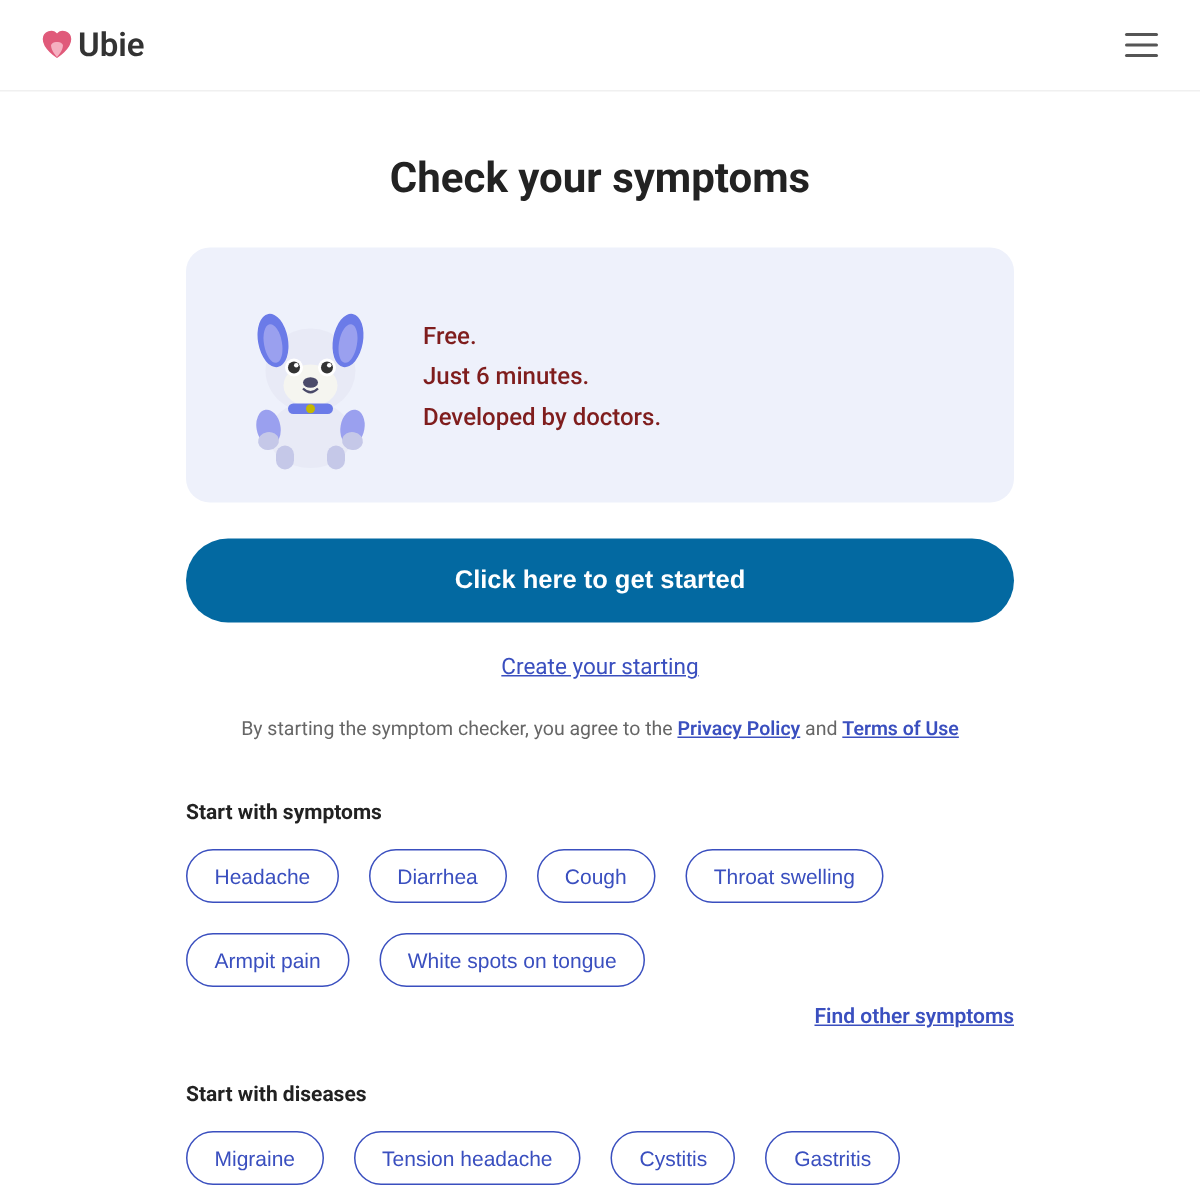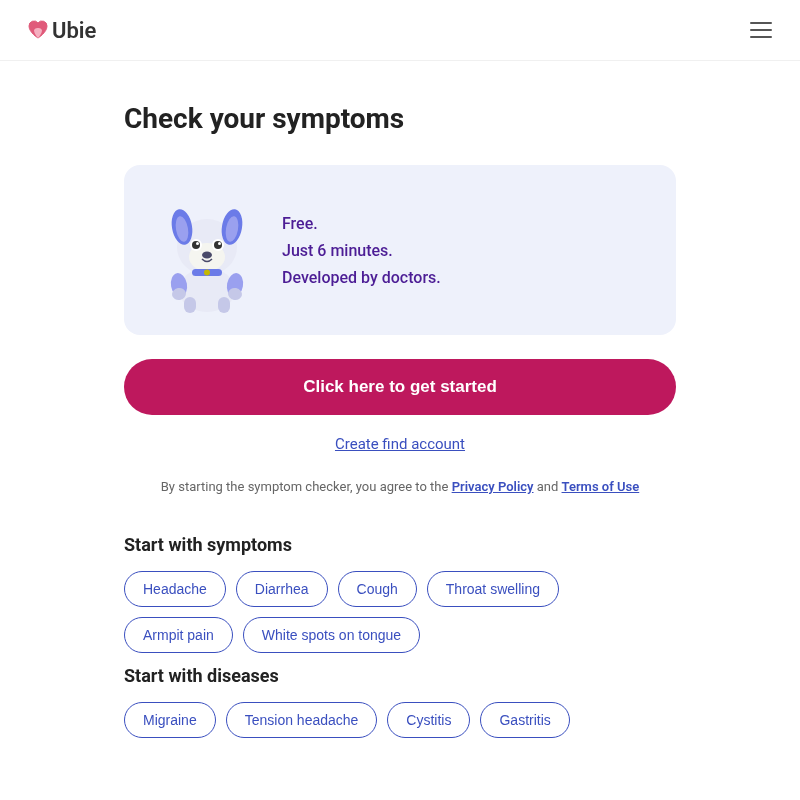--- a/index.html
+++ b/index.html
@@ -60,21 +60,21 @@
     }
 
     
     .main {
       padding: 40px 24px 24px;
       max-width: 600px;
       margin: 0 auto;
     }
 
     .headline {
-      text-align: left;
+      text-align: center;
       font-size: 28px;
       font-weight: 700;
       color: #222;
       line-height: 1.3;
       margin-bottom: 28px;
     }
 
     
     .hero-card {
       background: #eef1fb;
@@ -87,31 +87,31 @@
     }
 
     
     .dog-illustration {
       flex-shrink: 0;
       width: 110px;
       height: 130px;
     }
 
     .hero-text {
-      color: #4c1d95;
+      color: #7f1d1d;
       font-size: 16px;
       font-weight: 500;
       line-height: 1.7;
     }
 
     
     .cta-button {
       display: block;
       width: 100%;
-      background: #be185d;
+      background: #0369a1;
       color: #fff;
       border: none;
       border-radius: 40px;
       padding: 18px;
       font-size: 17px;
       font-weight: 600;
       text-align: center;
       cursor: pointer;
       margin-bottom: 20px;
     }
@@ -136,30 +136,30 @@
     }
 
     .disclaimer a {
       color: #3a4fbf;
       font-weight: 600;
       text-decoration: underline;
     }
 
     
     .section-title {
-      font-size: 18px;
+      font-size: 14px;
       font-weight: 700;
       color: #222;
       margin-bottom: 16px;
     }
 
     .pills-container {
       display: flex;
       flex-wrap: wrap;
-      gap: 10px;
+      gap: 20px;
       margin-bottom: 12px;
     }
 
     .pill {
       border: 1.5px solid #3a4fbf;
       border-radius: 40px;
       padding: 9px 18px;
       font-size: 14px;
       color: #3a4fbf;
       background: #fff;
@@ -253,36 +253,37 @@
       <div class="hero-text">
         <span>Free.</span><br>
         <span>Just 6 minutes.</span><br>
         <span>Developed by doctors.</span>
       </div>
     </div>
   </div>
 
   <button class="cta-button">Click here to get started</button>
 
-  <a class="create-account-link">Create find account</a>
+  <a class="create-account-link">Create your starting</a>
 
   <p class="disclaimer">
     <span>By starting the symptom checker, you agree to the </span><a>Privacy Policy</a><span> and </span><a>Terms of Use</a>
   </p>
 
   <div class="symptoms-section">
     <h2 class="section-title">Start with symptoms</h2>
     <div class="pills-container" id="symptoms-pills">
     <button class="pill">Headache</button>
         <button class="pill">Diarrhea</button>
         <button class="pill">Cough</button>
         <button class="pill">Throat swelling</button>
         <button class="pill">Armpit pain</button>
         <button class="pill">White spots on tongue</button>
       </div>
+    <a class="find-more-link">Find other symptoms</a>
   </div>
 
   <div class="diseases-section">
     <h2 class="section-title">Start with diseases</h2>
     <div class="pills-container" id="diseases-pills">
     <button class="pill">Migraine</button>
         <button class="pill">Tension headache</button>
         <button class="pill">Cystitis</button>
         <button class="pill">Gastritis</button>
       </div>

